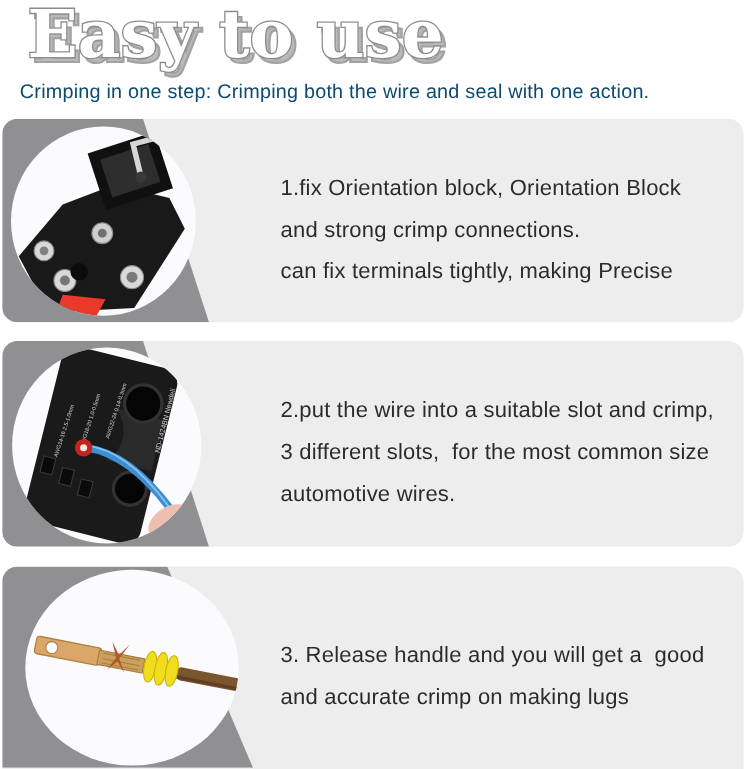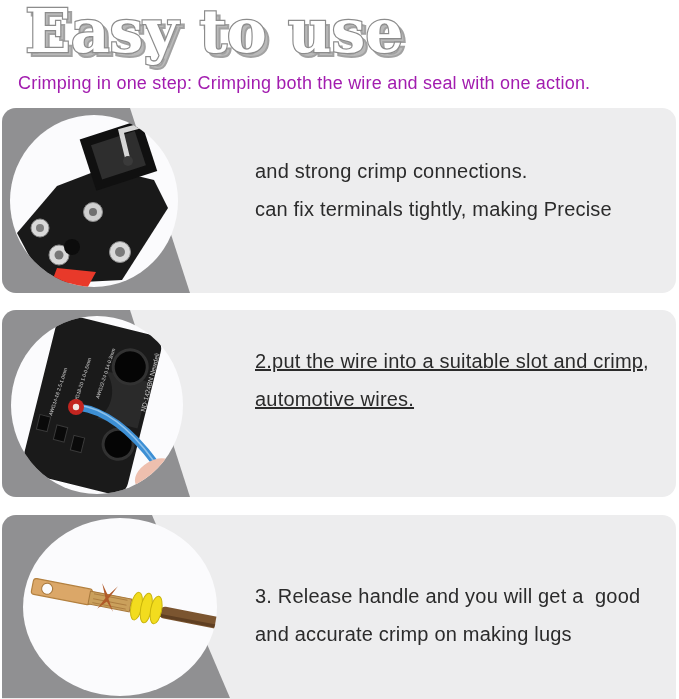--- a/index.html
+++ b/index.html
@@ -8,35 +8,35 @@
     font-family:"Liberation Sans", sans-serif;overflow:hidden;
   }
   
   .title-wrap{position:absolute;left:22px;top:-4px;width:440px;height:80px;}
   .title-svg text{
     font-family:"DejaVu Serif", serif;font-weight:bold;font-size:60px;
   }
   .title-shadow{fill:#b9b9b9;stroke:#a2a2a2;stroke-width:2;}
   .title-main{fill:#ffffff;stroke:#8c8c8c;stroke-width:2.4;paint-order:stroke fill;}
   .subtitle{
-    position:absolute;left:18px;top:73px;font-size:18px;color:#a21caf;
+    position:absolute;left:18px;top:73px;font-size:18px;color:#0c4a6e;
     letter-spacing:0.2px;white-space:pre-wrap;
   }
   
   .card{
     position:absolute;left:2px;width:674px;background:#ededee;
     border-radius:14px;overflow:hidden;
   }
   .card-1{top:108px;height:185px;}
   .card-2{top:310px;height:187px;}
   .card-3{top:515px;height:218px;}
   .photo-svg{position:absolute;left:0;top:0;}
   .step-text{position:absolute;left:253px;right:14px;color:#2b2b2b;}
   .card-1 .step-text{top:44px;}
-  .card-2 .step-text{top:32px;text-decoration:underline;}
+  .card-2 .step-text{top:44px;}
   .card-3 .step-text{top:62px;}
   .line{
     font-size:20px;line-height:38px;white-space:pre-wrap;
     letter-spacing:0.2px;
   }
   .engraving{fill:#e8e8e8;opacity:0.85;font-family:"Liberation Sans",sans-serif;}
 </style>
 </head>
 <body>
 
@@ -69,20 +69,21 @@
       <circle cx="57" cy="147" r="4.5" fill="#777777"></circle>
       <circle cx="91" cy="104" r="9.5" fill="#cfcfcf" stroke="#8a8a8a"></circle>
       <circle cx="91" cy="104" r="4" fill="#707070"></circle>
       <circle cx="118" cy="144" r="10.5" fill="#d9d9d9" stroke="#8a8a8a"></circle>
       <circle cx="118" cy="144" r="5" fill="#7a7a7a"></circle>
       <circle cx="70" cy="139" r="8" fill="#0c0c0c"></circle>
       <polygon points="55,160 94,164 82,186 46,184" fill="#e8392a"></polygon>
     </g>
   </svg>
   <div class="step-text">
+    <div class="line">1.fix Orientation block, Orientation Block</div>
     <div class="line">and strong crimp connections.</div>
     <div class="line">can fix terminals tightly, making Precise</div>
   </div>
 </div>
 
 <div class="card card-2">
   <svg class="photo-svg" width="674" height="187" viewBox="0 0 674 187">
     <polygon points="0,0 128,0 188,187 0,187" fill="#909092"></polygon>
     <ellipse cx="95" cy="95" rx="86" ry="89" fill="#fbfbfd"></ellipse>
     <clipPath id="clip2">
@@ -104,20 +105,21 @@
       <text class="engraving" font-size="6.5" transform="translate(143 102) rotate(-76)">ND-1424BN Newdeli</text>
       <path d="M76 97 C 100 100, 126 116, 154 154" stroke="#3d8fd4" stroke-width="7" fill="none" stroke-linecap="round"></path>
       <path d="M76 95 C 100 98, 124 113, 151 150" stroke="#8ec1ea" stroke-width="1.6" fill="none" stroke-linecap="round"></path>
       <circle cx="74" cy="97" r="8" fill="#c22520"></circle>
       <circle cx="74" cy="97" r="3.2" fill="#f0e8e6"></circle>
       <ellipse cx="152" cy="164" rx="21" ry="13" fill="#eebfae" transform="rotate(-32 152 164)"></ellipse>
     </g>
   </svg>
   <div class="step-text">
     <div class="line">2.put the wire into a suitable slot and crimp,</div>
+    <div class="line">3 different slots,  for the most common size</div>
     <div class="line">automotive wires.</div>
   </div>
 </div>
 
 <div class="card card-3">
   <svg class="photo-svg" width="674" height="183" viewBox="0 0 674 183">
     <polygon points="0,0 150,0 228,183 0,183" fill="#909092"></polygon>
     <ellipse cx="118" cy="92" rx="97" ry="89" fill="#fbfbfd"></ellipse>
     <clipPath id="clip3">
         <ellipse cx="118" cy="92" rx="97" ry="89"></ellipse>

